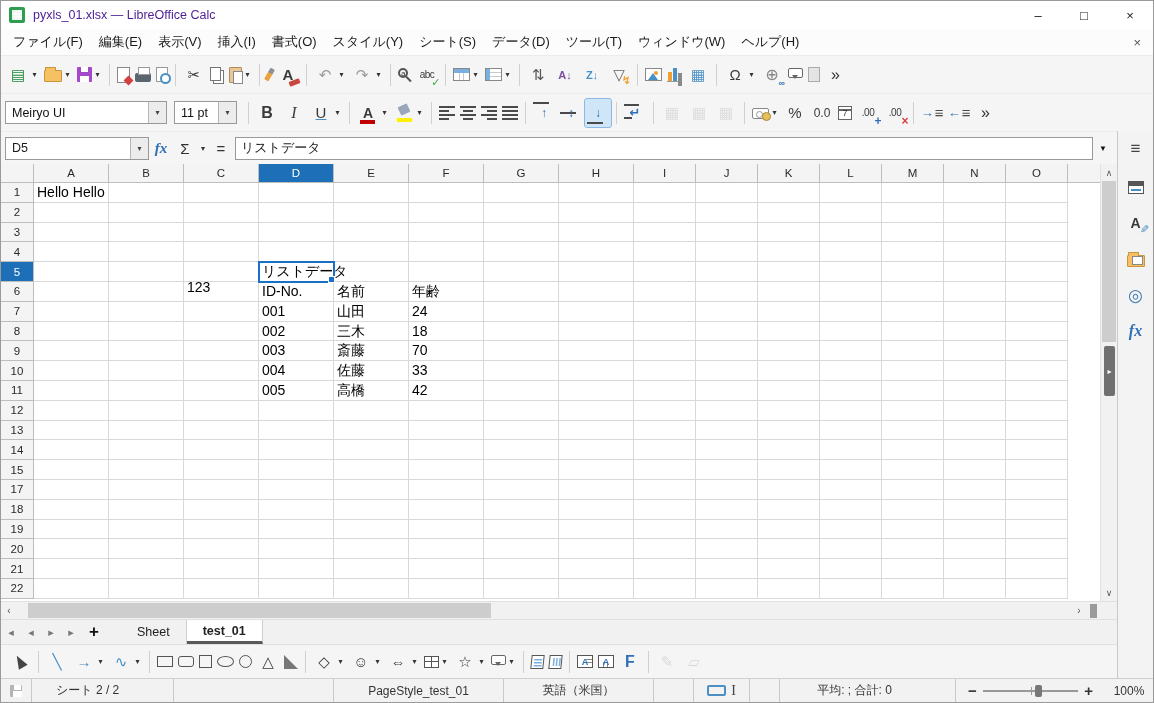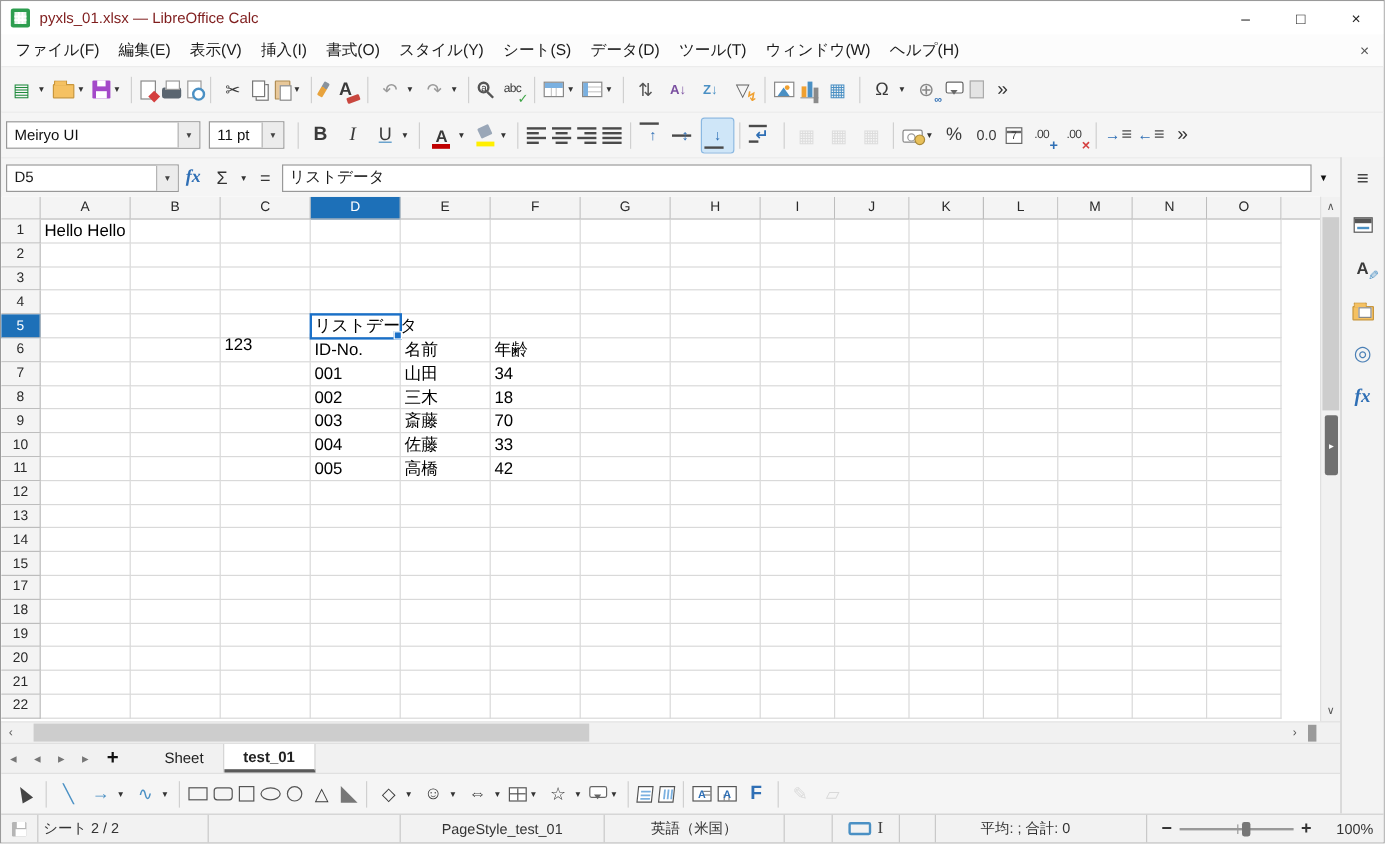--- a/index.html
+++ b/index.html
@@ -8,21 +8,21 @@
   .app{width:1154px;height:703px;display:flex;flex-direction:column;border:1px solid #9a9a9a}
 
   
   .titlebar{height:28px;background:#fff;display:flex;align-items:center;flex:0 0 auto}
   .app-icon{width:16px;height:16px;margin:0 8px 0 8px;background:#2d9e4f;border-radius:2px;position:relative;flex:0 0 auto}
   .app-icon::after{content:"";position:absolute;inset:3px;background:
     linear-gradient(#fff,#fff) 0 33%/100% 1.5px no-repeat,
     linear-gradient(#fff,#fff) 0 66%/100% 1.5px no-repeat,
     linear-gradient(#fff,#fff) 33% 0/1.5px 100% no-repeat,
     linear-gradient(#fff,#fff) 66% 0/1.5px 100% no-repeat,#e8f5ec}
-  .title-text{font-size:12.5px;color:#7f1d1d}
+  .title-text{font-size:12.5px;color:#4c1d95}
   .win-controls{margin-left:auto;display:flex;height:100%}
   .win-btn{width:46px;height:100%;display:flex;align-items:center;justify-content:center;font-size:13px;color:#222}
 
   
   .menubar{height:26px;background:#fcfcfc;display:flex;align-items:center;padding-left:4px;flex:0 0 auto}
   .menu-item{padding:0 8px;height:100%;display:flex;align-items:center;font-size:13px;color:#1a1a1a}
   .menubar-close{margin-left:auto;padding:0 12px;color:#555;font-size:13px}
 
   
   .toolbar{height:38px;background:#f5f5f5;display:flex;align-items:center;padding:0 4px;gap:1px;flex:0 0 auto;border-top:1px solid #ececec}
@@ -516,21 +516,21 @@
               <div class="gc" style="width: 62px;"></div>
               <div class="gc" style="width: 62px;"></div>
             </div>
             <div class="g-row">
               <div class="rh">7</div>
               <div class="gc" style="width: 75px;"></div>
               <div class="gc" style="width: 75px;"></div>
               <div class="gc" style="width: 75px;"></div>
               <div class="gc has-text" style="width: 75px;">001</div>
               <div class="gc has-text" style="width: 75px;">山田</div>
-              <div class="gc has-text" style="width: 75px;">34</div>
+              <div class="gc has-text" style="width: 75px;">24</div>
               <div class="gc" style="width: 75px;"></div>
               <div class="gc" style="width: 75px;"></div>
               <div class="gc" style="width: 62px;"></div>
               <div class="gc" style="width: 62px;"></div>
               <div class="gc" style="width: 62px;"></div>
               <div class="gc" style="width: 62px;"></div>
               <div class="gc" style="width: 62px;"></div>
               <div class="gc" style="width: 62px;"></div>
               <div class="gc" style="width: 62px;"></div>
             </div>
@@ -890,21 +890,21 @@
           </span><span class="sb-item">
             <span class="tbi ic-fx">fx</span>
           </span></span>
     </div>
   </div>
 
   <div class="statusbar">
     <span class="ss" style="width:30px">
         <span class="tbi ic-floppy gray"></span>
       </span>
-    <span class="ss" style="width:142px;justify-content:flex-start;padding-left:4px">シート 2 / 2</span>
+    <span class="ss" style="width:142px;justify-content:flex-start;padding-left:24px">シート 2 / 2</span>
     <span class="ss" style="width:160px"></span>
     <span class="ss" style="width:170px">PageStyle_test_01</span>
     <span class="ss" style="width:150px">英語（米国）</span>
     <span class="ss" style="width:40px"></span>
     <span class="ss" style="width:56px">
         <span class="selmode"></span>
         <span class="ibeam">I</span>
       </span>
     <span class="ss" style="width:30px"></span>
     <span class="ss" style="width:150px">平均: ; 合計: 0</span>

